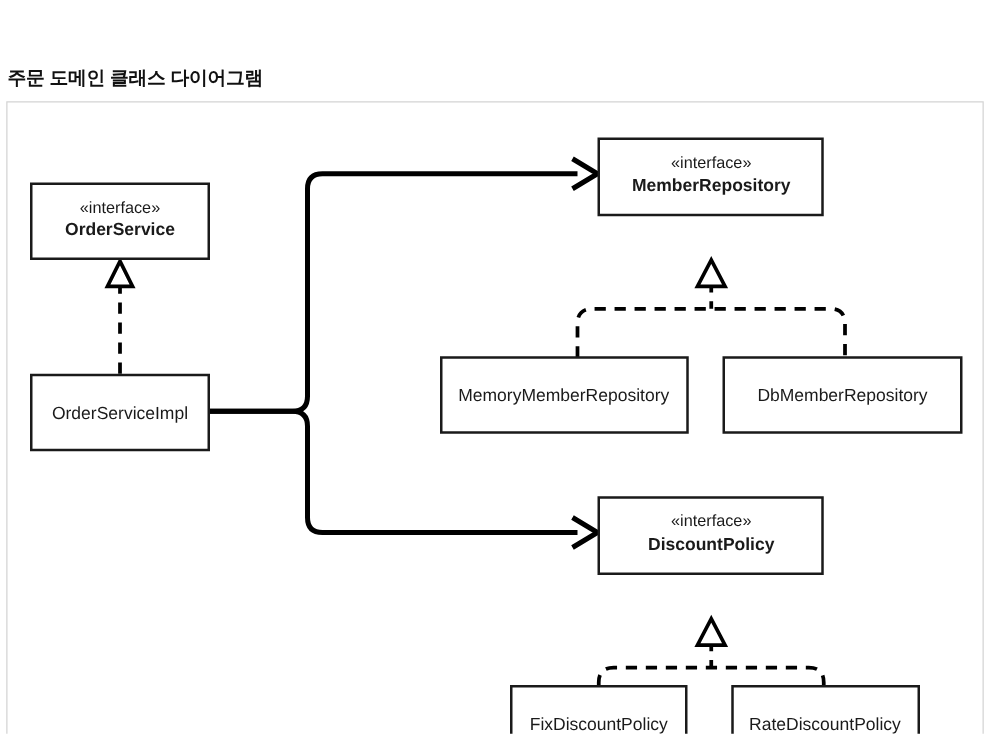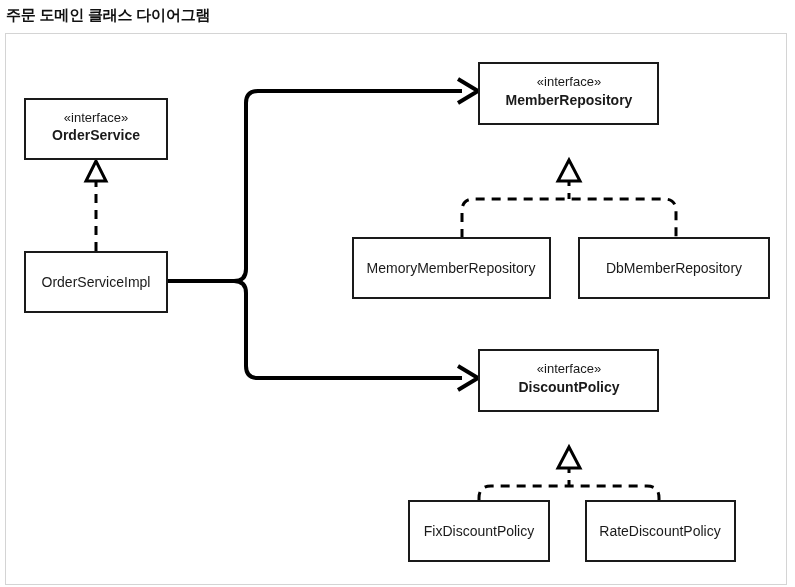--- a/index.html
+++ b/index.html
@@ -11,20 +11,21 @@
   body {
     width: 795px;
     height: 587px;
     font-family: "Liberation Sans", sans-serif;
     overflow: hidden;
   }
   #page-root {
     position: relative;
     width: 795px;
     height: 462px;
+    margin-top: 48px;
   }
   .page-title {
     position: absolute;
     left: 6px;
     top: 2px;
     font-size: 15px;
     font-weight: bold;
     color: #111111;
     letter-spacing: -0.2px;
     line-height: 26px;

